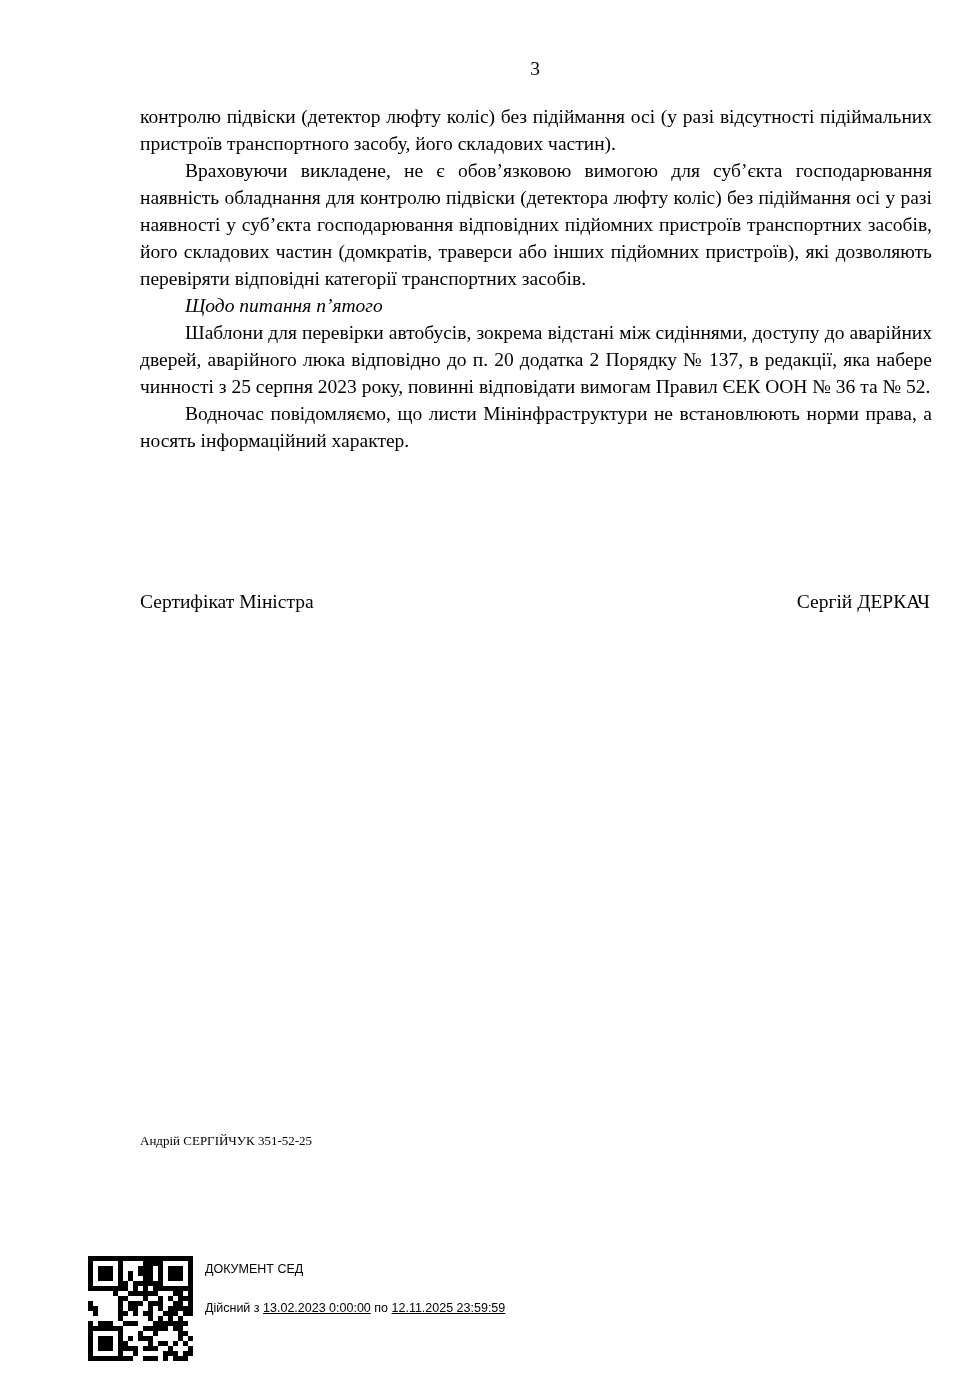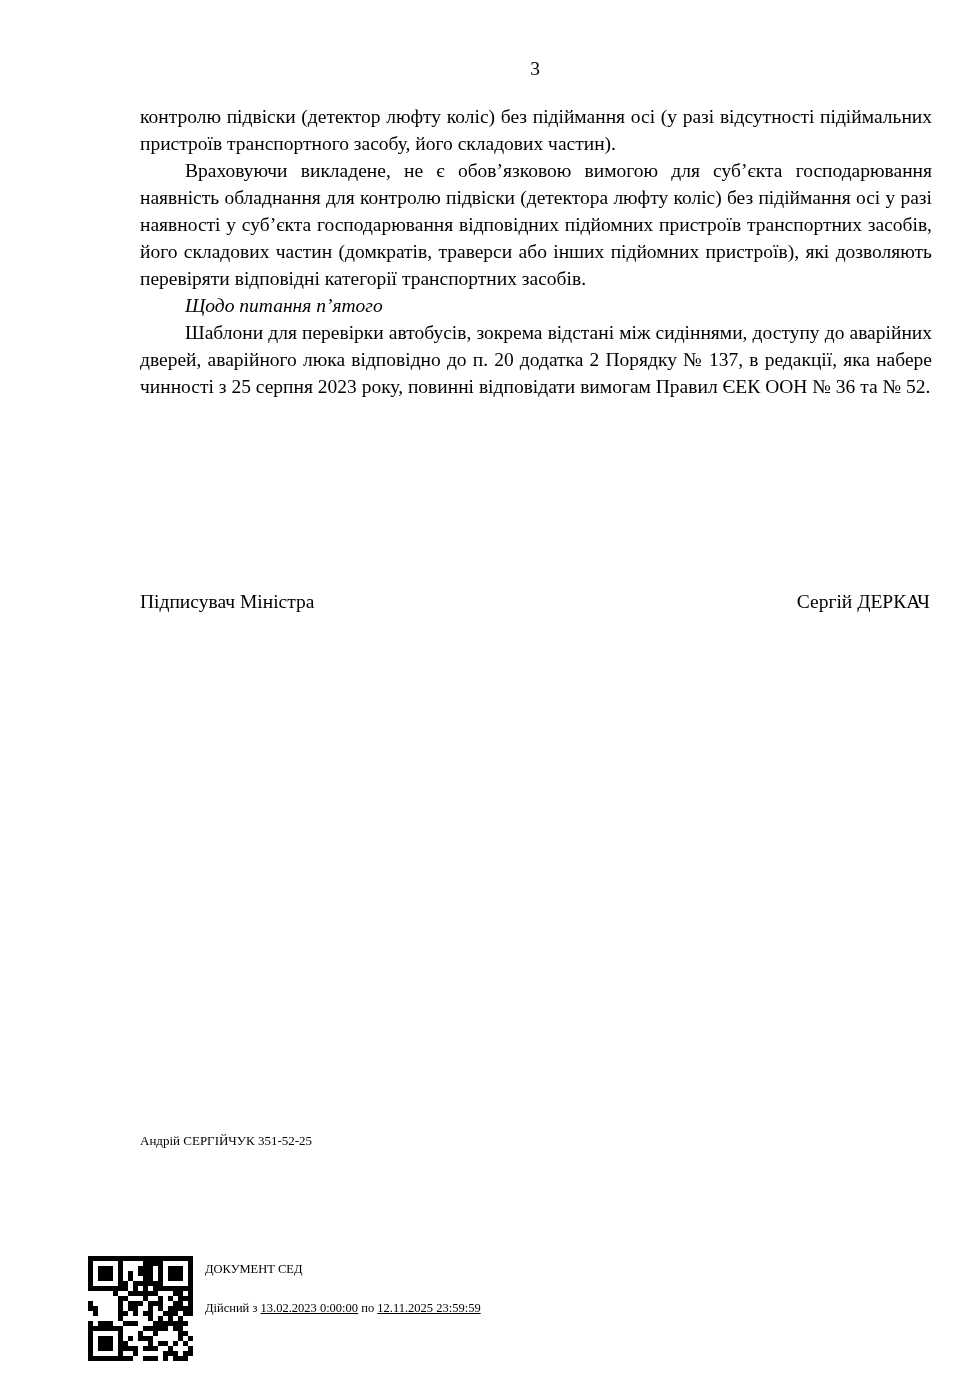--- a/index.html
+++ b/index.html
@@ -61,21 +61,21 @@
   .qr i {
     position: absolute;
     width: 5px;
     height: 5px;
     background: #000;
   }
   .sed-block {
     position: absolute;
     left: 205px;
     top: 1260px;
-    font-family: Liberation Serif, serif;
+    font-family: Liberation Sans, sans-serif;
     font-size: 12.5px;
     line-height: 18.5px;
   }
   .sed-title { margin-bottom: 20px; }
   .u { text-decoration: underline; }
   .ministry-block {
     position: absolute;
     left: 620px;
     top: 1252px;
     width: 290px;
@@ -105,24 +105,25 @@
 
 <div class="page">
 
   <div class="page-number">3</div>
 
   <div class="body-text">
     <p class="para no-indent">контролю підвіски (детектор люфту коліс) без підіймання осі (у разі відсутності підіймальних пристроїв транспортного засобу, його складових частин).</p>
     <p class="para">Враховуючи викладене, не є обов’язковою вимогою для суб’єкта господарювання наявність обладнання для контролю підвіски (детектора люфту коліс) без підіймання осі у разі наявності у суб’єкта господарювання відповідних підйомних пристроїв транспортних засобів, його складових частин (домкратів, траверси або інших підйомних пристроїв), які дозволяють перевіряти відповідні категорії транспортних засобів.</p>
     <p class="para italic">Щодо питання п’ятого</p>
     <p class="para">Шаблони для перевірки автобусів, зокрема відстані між сидіннями, доступу до аварійних дверей, аварійного люка відповідно до п. 20 додатка 2 Порядку № 137, в редакції, яка набере чинності з 25 серпня 2023 року, повинні відповідати вимогам Правил ЄЕК ООН № 36 та № 52.</p>
+    <p class="para">Водночас повідомляємо, що листи Мінінфраструктури не встановлюють норми права, а носять інформаційний характер.</p>
   </div>
 
   <div class="signature-row">
-    <span>Підписувач Міністра</span>
+    <span>Сертифікат Міністра</span>
     <span>Сергій ДЕРКАЧ</span>
   </div>
 
   <div class="executor">Андрій СЕРГІЙЧУК 351-52-25</div>
 
   <div class="qr">
       <i style="left:0px;top:0px"></i>
       <i style="left:5px;top:0px"></i>
       <i style="left:10px;top:0px"></i>
       <i style="left:15px;top:0px"></i>

